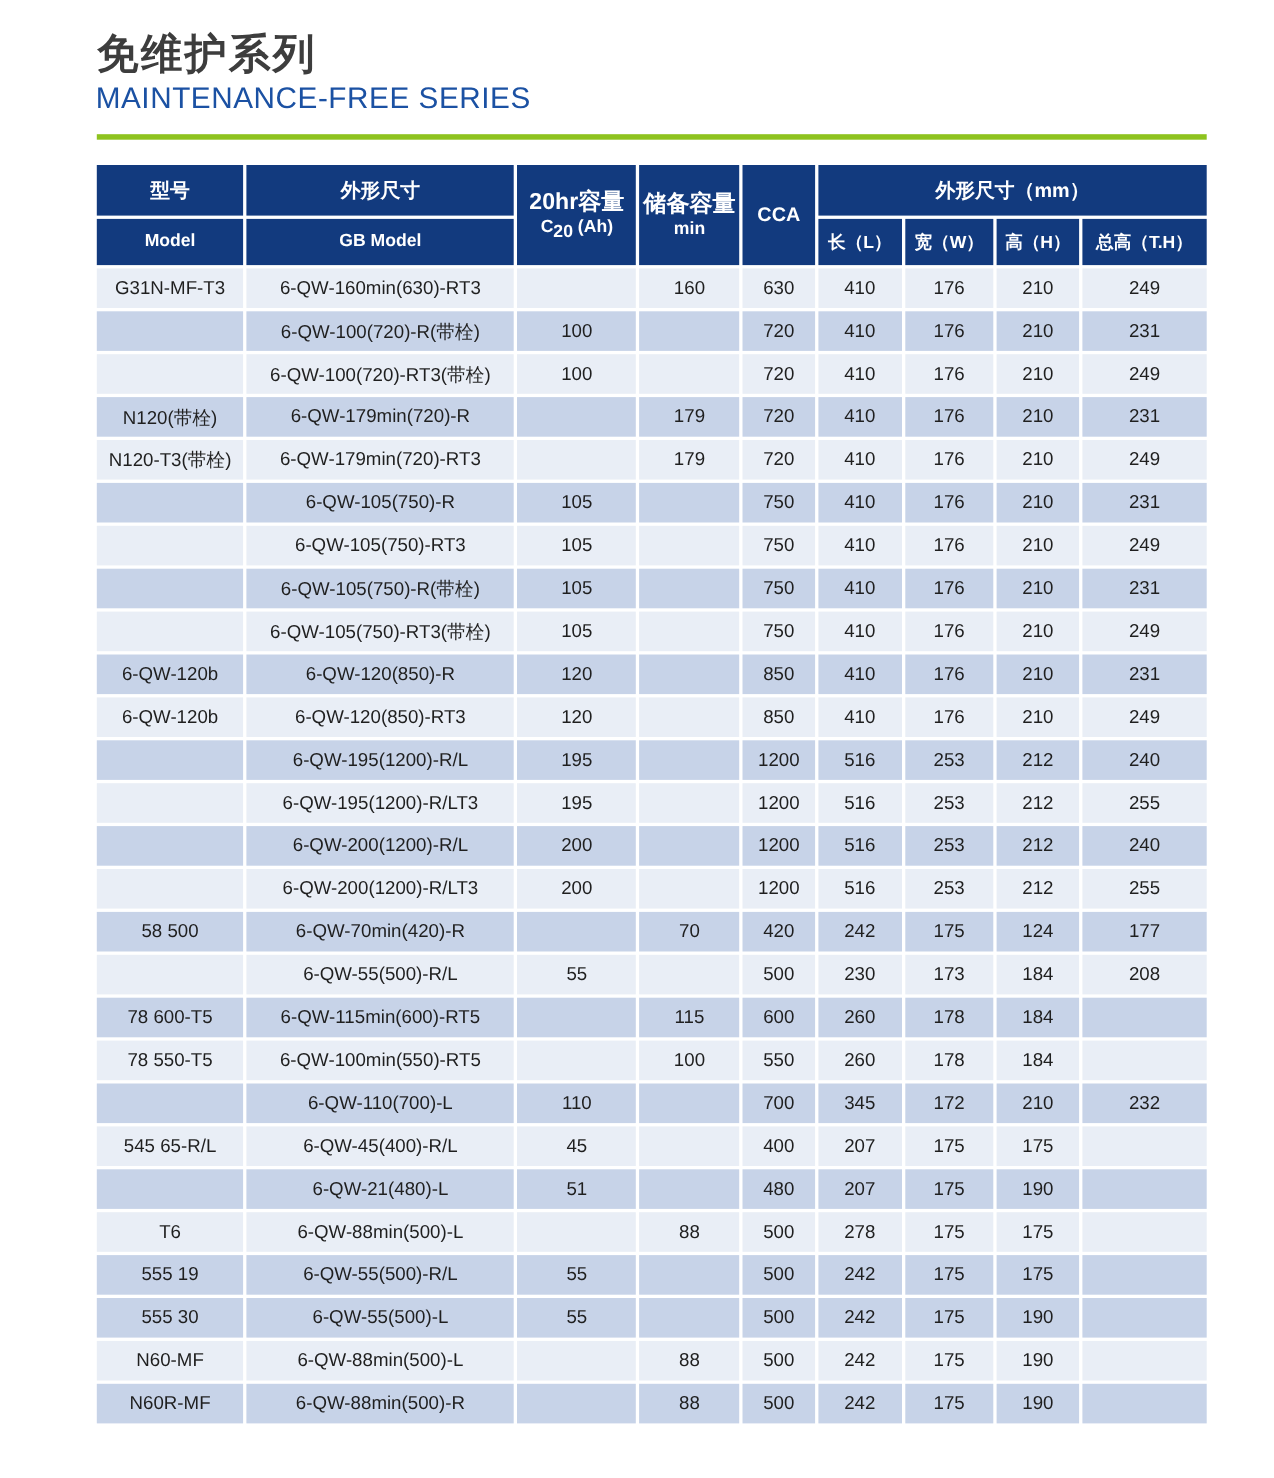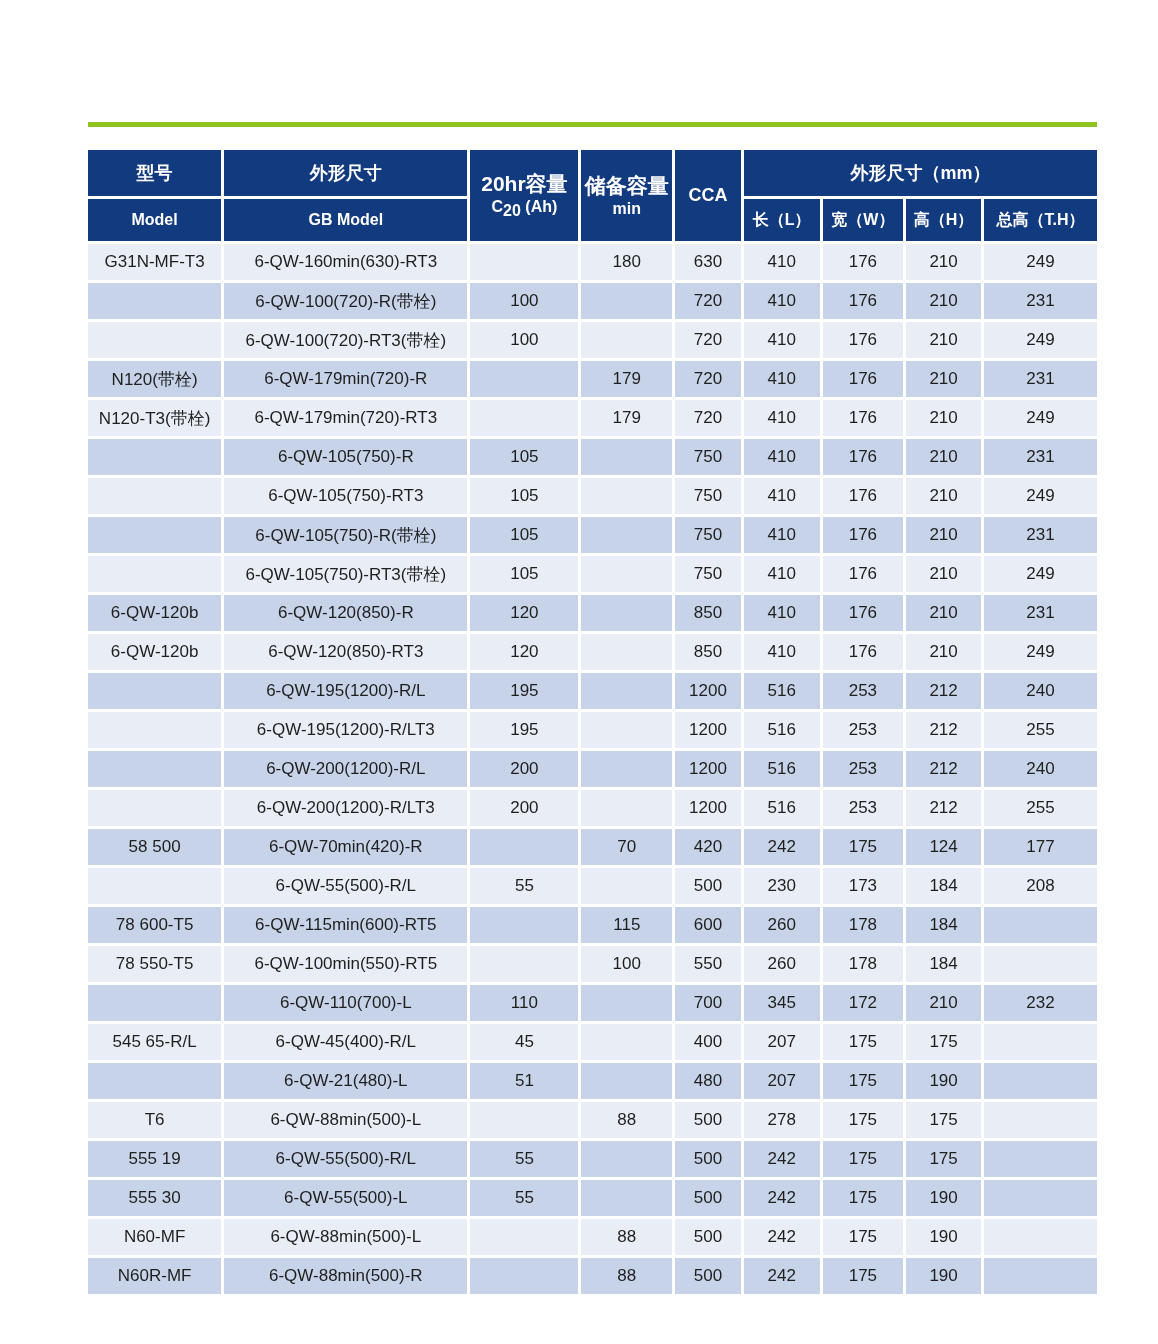--- a/index.html
+++ b/index.html
@@ -77,20 +77,22 @@
     white-space: nowrap;
   }
   tr.light td { background: #e9eef6; }
   tr.dark  td { background: #c7d3e8; }
 </style>
 </head>
 <body>
 
 <div class="page">
 
+  <h1 class="title-zh">免维护系列</h1>
+  <h2 class="title-en">MAINTENANCE-FREE SERIES</h2>
   <div class="green-rule"></div>
 
   <table class="spec">
     <colgroup>
       <col style="width:132px">
       <col style="width:241px">
       <col style="width:107px">
       <col style="width:90px">
       <col style="width:65px">
       <col style="width:75px">
@@ -120,21 +122,21 @@
         <th>宽（W）</th>
         <th>高（H）</th>
         <th>总高（T.H）</th>
       </tr>
     </thead>
     <tbody id="spec-rows">
         <tr class="light">
           <td>G31N-MF-T3</td>
           <td>6-QW-160min(630)-RT3</td>
           <td></td>
-          <td>180</td>
+          <td>160</td>
           <td>630</td>
           <td>410</td>
           <td>176</td>
           <td>210</td>
           <td>249</td>
         </tr>
         <tr class="dark">
           <td></td>
           <td>6-QW-100(720)-R(带栓)</td>
           <td>100</td>

